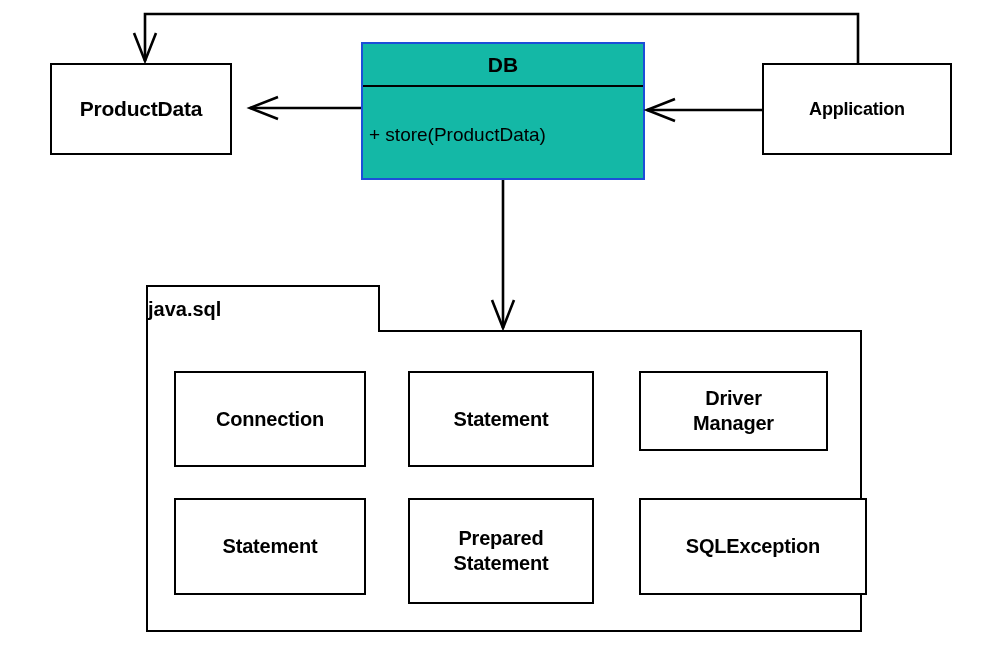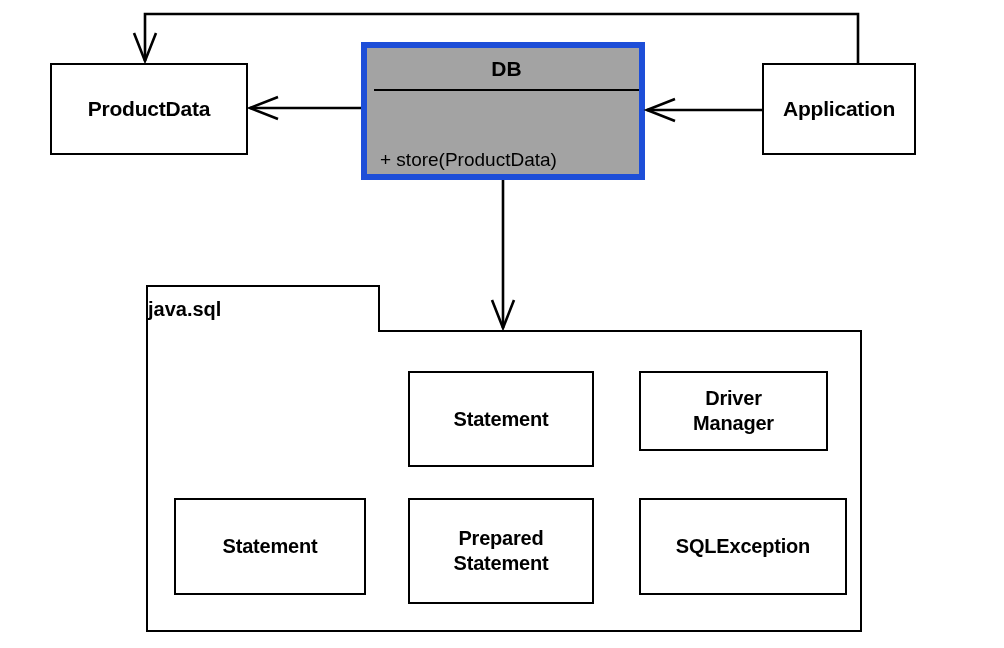--- a/index.html
+++ b/index.html
@@ -23,57 +23,56 @@
     display: flex;
     align-items: center;
     justify-content: center;
     text-align: center;
     font-weight: bold;
     color: #000000;
   }
 
   
   #product-data {
-    left: 50px; top: 63px; width: 198px; height: 92px;
+    left: 50px; top: 63px; width: 182px; height: 92px;
     font-size: 21px;
     letter-spacing: -0.2px;
   }
   #application {
-    left: 762px; top: 63px; width: 154px; height: 92px;
-    font-size: 21px;
+    left: 762px; top: 63px; width: 190px; height: 92px;
+    font-size: 18px;
     letter-spacing: -0.2px;
   }
 
   
   #db-class {
     position: absolute;
     left: 361px; top: 42px; width: 284px; height: 138px;
     box-sizing: border-box;
-    border: 6px solid #1d4ed8;
-    background: #a3a3a3;
+    border: 2px solid #1d4ed8;
+    background: #14b8a6;
     display: flex;
     flex-direction: column;
-    padding-left: 7px;
   }
   #db-title {
     height: 41px;
     border-bottom: 2px solid #000000;
     display: flex;
     align-items: center;
     justify-content: center;
     font-weight: bold;
     font-size: 21px;
     color: #000000;
   }
   #db-methods {
     flex: 1;
     padding: 3px 0 0 6px;
     display: flex;
     flex-direction: column;
-    justify-content: flex-end;
+    justify-content: center;
   }
   .method {
     font-size: 19px;
     font-weight: normal;
     line-height: 29px;
     color: #000000;
     white-space: nowrap;
     text-align: left;
   }
 
@@ -115,21 +114,21 @@
     line-height: 25px;
     color: #000000;
     z-index: 4;
     letter-spacing: -0.2px;
   }
   #m-connection     { left: 174px; top: 371px; width: 192px; height: 96px; }
   #m-statement      { left: 408px; top: 371px; width: 186px; height: 96px; }
   #m-drivermanager  { left: 639px; top: 371px; width: 189px; height: 80px; }
   #m-resultset      { left: 174px; top: 498px; width: 192px; height: 97px; }
   #m-preparedstmt   { left: 408px; top: 498px; width: 186px; height: 106px; }
-  #m-sqlexception   { left: 639px; top: 498px; width: 208px; height: 97px; }
+  #m-sqlexception   { left: 639px; top: 498px; width: 228px; height: 97px; }
 
   
   #connectors {
     position: absolute;
     left: 0; top: 0;
     width: 1004px; height: 648px;
     z-index: 5;
     pointer-events: none;
   }
   #connectors line, #connectors polyline {
@@ -161,20 +160,23 @@
     <div id="db-methods">
       <div class="method">+ store(ProductData)</div>
     </div>
   </div>
 
   <div id="package-tab">
     <span>java.sql</span>
   </div>
   <div id="package-body"></div>
 
+  <div class="member" id="m-connection">
+    <span>Connection</span>
+  </div>
   <div class="member" id="m-statement">
     <span>Statement</span>
   </div>
   <div class="member" id="m-drivermanager">
     <span>Driver<br>Manager</span>
   </div>
   <div class="member" id="m-resultset">
     <span>Statement</span>
   </div>
   <div class="member" id="m-preparedstmt">

